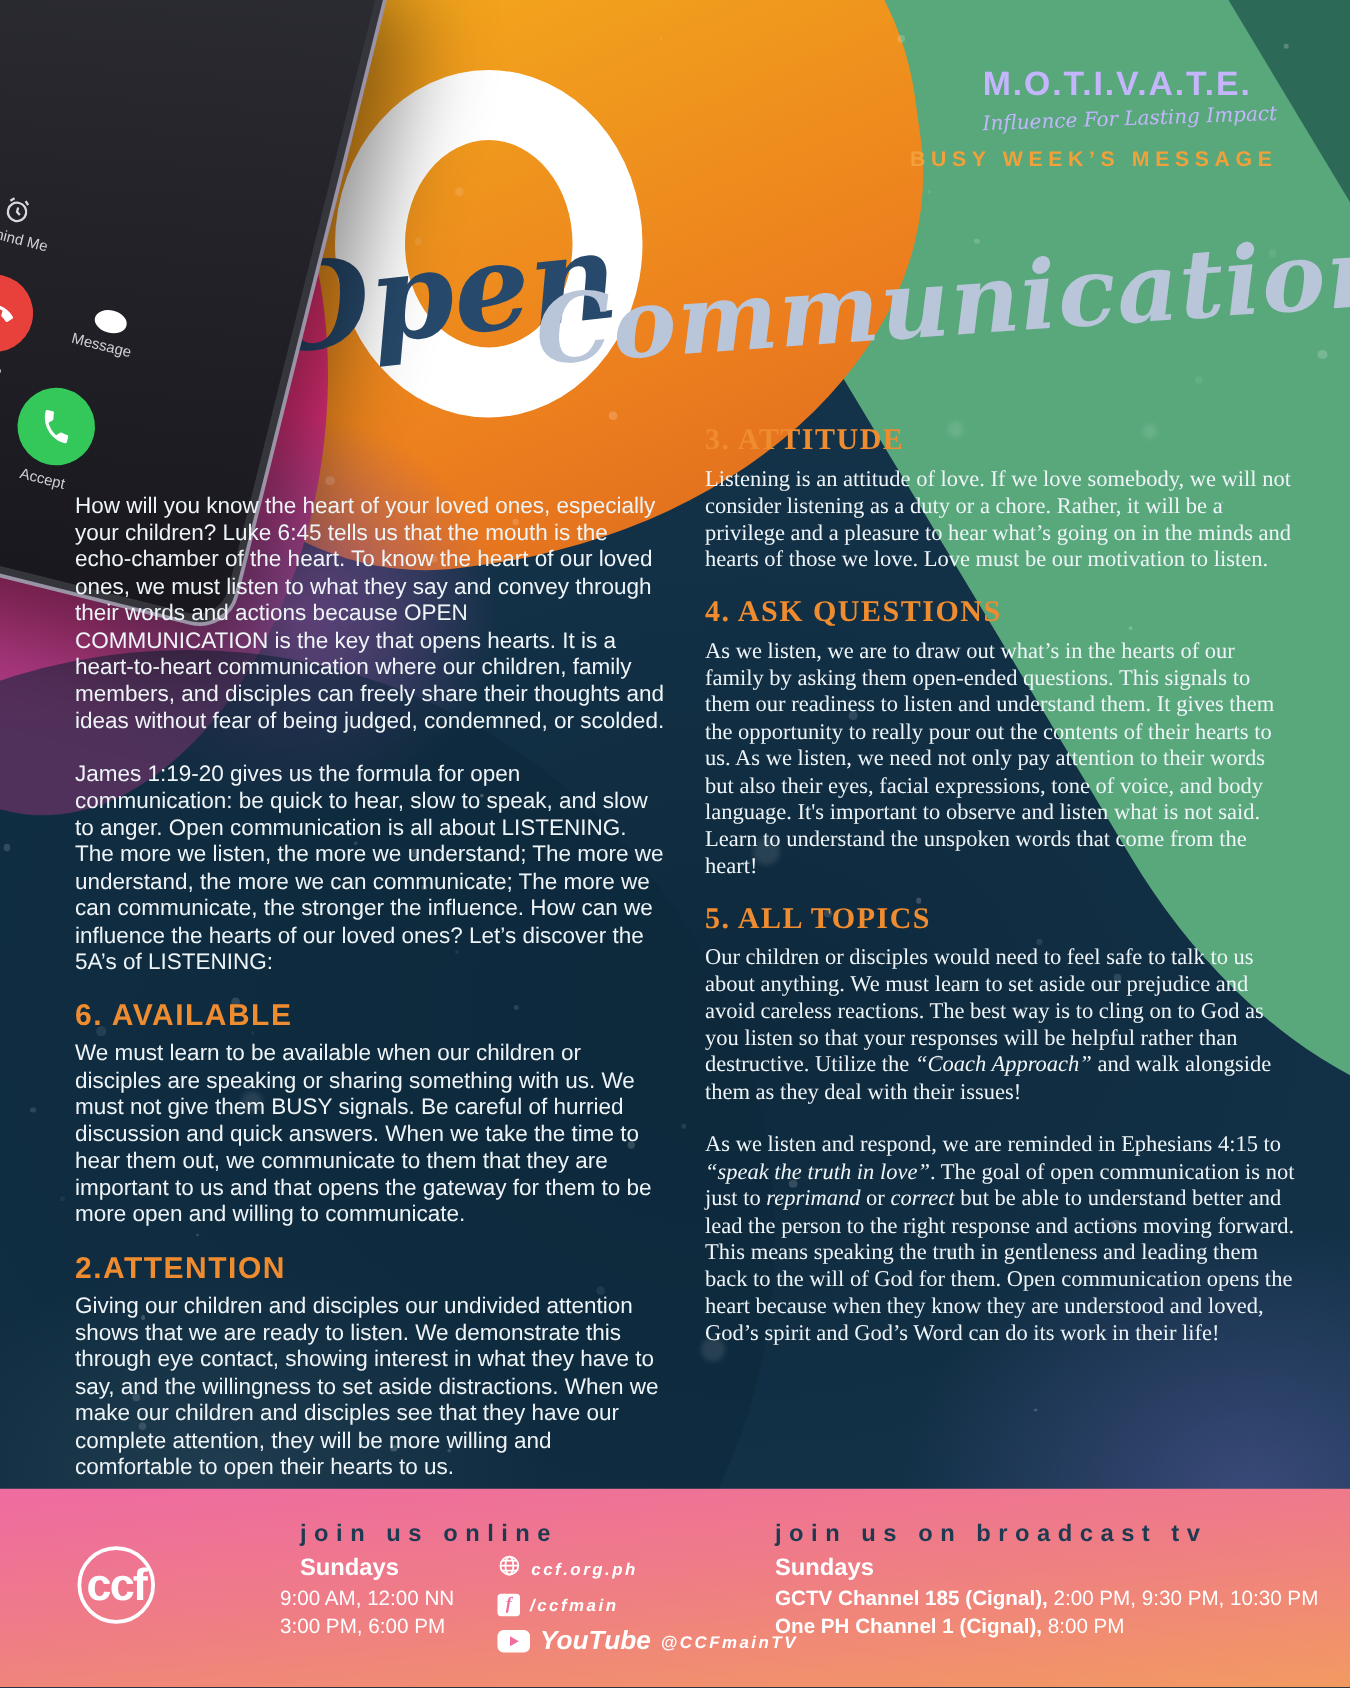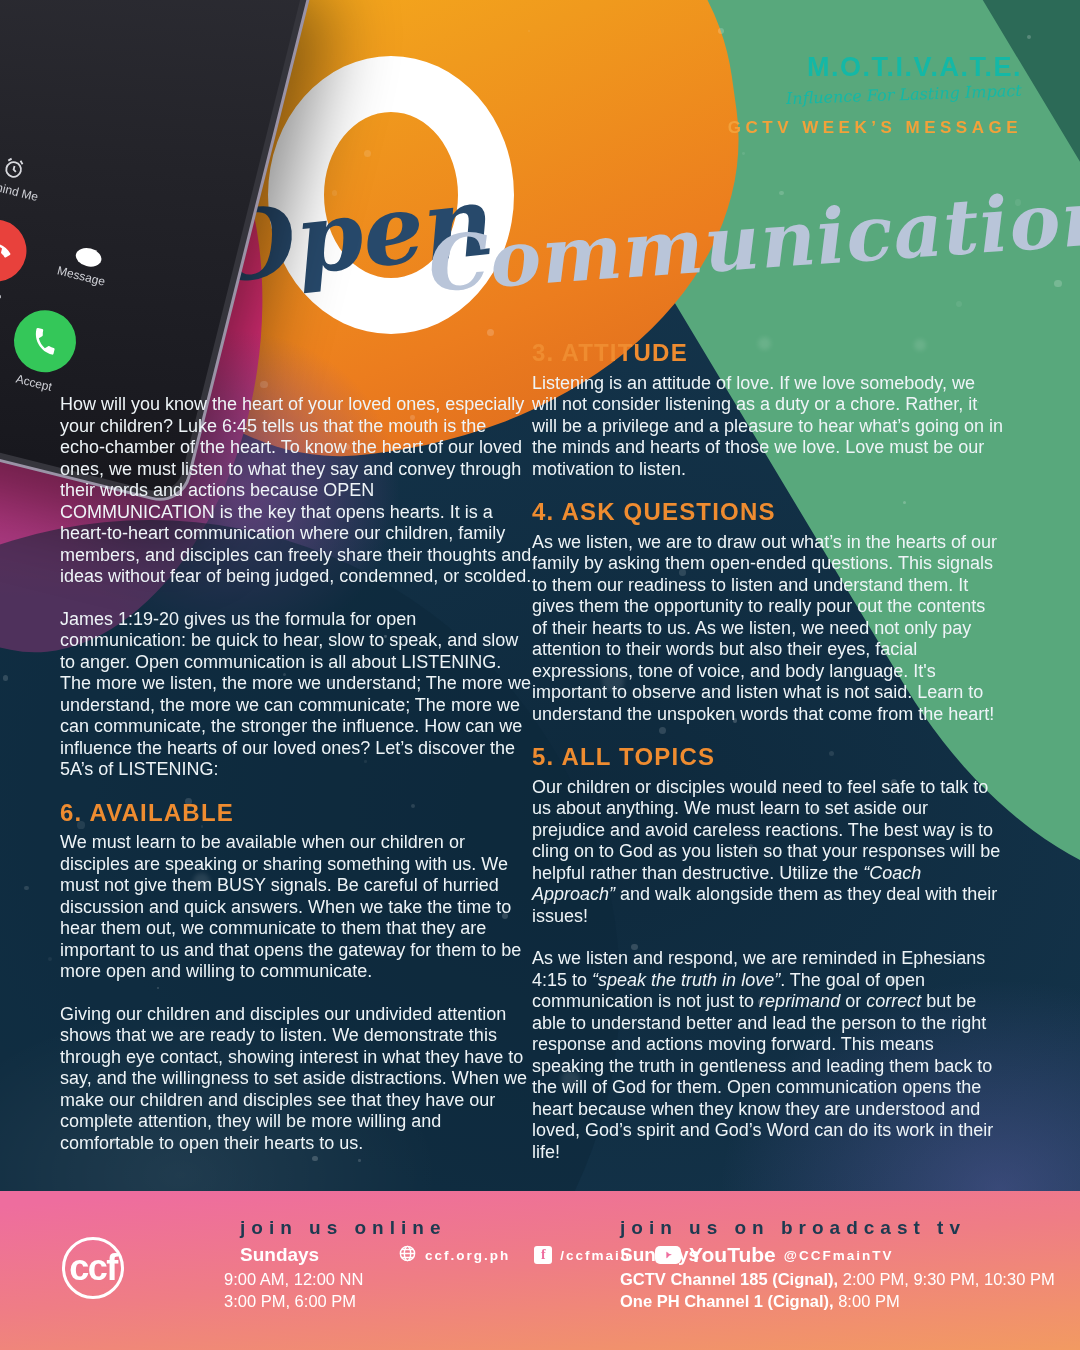--- a/index.html
+++ b/index.html
@@ -32,21 +32,21 @@
 
   
   .o-ring{left:268px;top:56px;width:134px;height:166px;border:56px solid #ffffff;border-radius:50%;}
   .script{font-family:"DejaVu Serif",serif;font-style:italic;white-space:nowrap;}
   .title-open{left:212px;top:178px;font-size:96px;color:var(--title_dark,#27496b);
               transform:rotate(-6deg);font-weight:bold;}
   .title-comm{left:428px;top:196px;font-size:76px;color:var(--title_light,#b9c5d9);
               transform:rotate(-4deg);font-weight:bold;letter-spacing:1px;}
 
   
-  .brand{right:58px;top:52px;text-align:right;color:#14b8a6;}
+  .brand{right:58px;top:52px;text-align:left;color:#c4b5fd;}
   .brand-name{font-size:27px;font-weight:800;letter-spacing:1.5px;}
   .brand-tag{font-family:"DejaVu Serif",serif;font-style:italic;font-size:16px;margin-top:2px;
              transform:rotate(-2deg);}
   .kicker{right:58px;top:118px;font-size:17px;font-weight:700;letter-spacing:4.5px;
           color:var(--kicker,#f2a13a);}
 
   
   .phone{left:-58px;top:-88px;width:308px;height:560px;transform:rotate(14deg);
          background:#35353c;border:3px solid #9a93a6;border-radius:32px;
          box-shadow:28px 38px 70px rgba(0,0,0,.45);}
@@ -58,38 +58,38 @@
   .remind-icon{position:absolute;left:48px;top:258px;}
   .msg-dot{position:absolute;left:140px;top:328px;width:26px;height:18px;border-radius:50%;background:#fff;}
   .call-btn{position:absolute;width:62px;height:62px;border-radius:50%;display:flex;
             align-items:center;justify-content:center;}
   .decline-btn{left:30px;top:322px;background:var(--decline,#e8413c);}
   .accept-btn{left:100px;top:398px;background:var(--accept,#34c759);}
 
   
   .col{position:absolute;width:472px;color:var(--text,#eef4f7);font-size:18px;line-height:21.5px;}
   .col-left{left:60px;top:394px;}
-  .col-right{left:532px;top:342px;}
+  .col-right{left:564px;top:342px;font-family:Liberation Serif, serif;}
   .col p{margin:0 0 21px 0;}
   .sec-head{font-size:24px;font-weight:700;letter-spacing:1.2px;color:var(--orange_heading,#ef8c30);
             margin:21px 0 9px 0;}
   .col .first{margin-top:0;}
   .seg-i{font-style:italic;}
 
   
   .footer{left:0;top:1191px;width:1080px;height:159px;z-index:20;
           background:linear-gradient(175deg,var(--footer_top,#ee6d9e) 6%,#ef7d85 48%,var(--footer_bottom,#f29a61) 100%);}
   .ccf-logo{position:absolute;left:62px;top:46px;width:56px;height:56px;border:3.5px solid #fff;
             border-radius:50%;display:flex;align-items:center;justify-content:center;
             color:#fff;font-size:36px;font-weight:700;letter-spacing:-1.5px;}
   .f-head{position:absolute;top:26px;font-size:19px;font-weight:700;letter-spacing:6px;
           color:#1d3a50;white-space:nowrap;}
   .f-day{position:absolute;top:53px;font-size:19px;font-weight:700;color:#fff;}
   .f-sub{position:absolute;font-size:16.5px;line-height:22px;color:#fff;}
-  .links{position:absolute;left:398px;top:52px;display:flex;flex-direction:row;gap:24px;}
+  .links{position:absolute;left:398px;top:52px;display:flex;flex-direction:column;gap:8px;font-style:italic;}
   .link-row{display:flex;align-items:center;gap:8px;color:#fff;}
   .link-label{font-size:13.5px;font-weight:700;letter-spacing:2px;}
   .fb-icon{width:18px;height:18px;border-radius:3px;background:#fff;color:#ee6d9e;
            display:flex;align-items:center;justify-content:center;font-size:14px;font-weight:700;
            font-family:"Liberation Serif",serif;}
   .yt-icon{width:26px;height:18px;border-radius:5px;background:#fff;position:relative;}
   .yt-icon i{position:absolute;left:10px;top:5px;border-style:solid;display:block;
              border-width:4px 0 4px 7px;border-color:transparent transparent transparent #ee6d9e;}
   .yt-word{font-size:21px;font-weight:700;}
   .bc-line b{font-weight:700;}
@@ -182,21 +182,21 @@
     </div>
 
   <div class="layer o-ring"></div>
   <div class="layer script title-open">Open</div>
   <div class="layer script title-comm">Communication</div>
 
   <div class="layer brand">
     <div class="brand-name">M.O.T.I.V.A.T.E.</div>
     <div class="brand-tag script">Influence For Lasting Impact</div>
   </div>
-  <div class="layer kicker">GCTV WEEK’S MESSAGE</div>
+  <div class="layer kicker">BUSY WEEK’S MESSAGE</div>
 
   <div class="layer phone">
     <div class="screen">
 
       <div class="caller">Mom</div>
 
       <span class="remind-icon">
         <svg width="22" height="22" viewBox="0 0 24 24" fill="none" stroke="#d8d9de" stroke-width="2">
           <circle cx="12" cy="13" r="8"></circle>
             <path d="M12 9v4l3 2"></path>
@@ -222,20 +222,21 @@
       </div>
       <div class="p-label" style="left:112px;top:465px;">Accept</div>
     </div>
   </div>
 
   <div class="col col-left">
     <p><span>How will you know the heart of your loved ones, especially your children? Luke 6:45 tells us that the mouth is the echo-chamber of the heart. To know the heart of our loved ones, we must listen to what they say and convey through their words and actions because OPEN COMMUNICATION is the key that opens hearts. It is a heart-to-heart communication where our children, family members, and disciples can freely share their thoughts and ideas without fear of being judged, condemned, or scolded.</span></p>
     <p><span>James 1:19-20 gives us the formula for open communication: be quick to hear, slow to speak, and slow to anger. Open communication is all about LISTENING. The more we listen, the more we understand; The more we understand, the more we can communicate; The more we can communicate, the stronger the influence. How can we influence the hearts of our loved ones? Let’s discover the 5A’s of LISTENING:</span></p>
     <div class="sec-head">6. AVAILABLE</div>
     <p><span>We must learn to be available when our children or disciples are speaking or sharing something with us. We must not give them BUSY signals. Be careful of hurried discussion and quick answers. When we take the time to hear them out, we communicate to them that they are important to us and that opens the gateway for them to be more open and willing to communicate.</span></p>
+    <div class="sec-head">2.ATTENTION</div>
     <p><span>Giving our children and disciples our undivided attention shows that we are ready to listen. We demonstrate this through eye contact, showing interest in what they have to say, and the willingness to set aside distractions. When we make our children and disciples see that they have our complete attention, they will be more willing and comfortable to open their hearts to us.</span></p>
   </div>
 
   <div class="col col-right">
     <div class="sec-head first">3. ATTITUDE</div>
     <p><span>Listening is an attitude of love. If we love somebody, we will not consider listening as a duty or a chore. Rather, it will be a privilege and a pleasure to hear what’s going on in the minds and hearts of those we love. Love must be our motivation to listen.</span></p>
     <div class="sec-head">4. ASK QUESTIONS</div>
     <p><span>As we listen, we are to draw out what’s in the hearts of our family by asking them open-ended questions. This signals to them our readiness to listen and understand them. It gives them the opportunity to really pour out the contents of their hearts to us. As we listen, we need not only pay attention to their words but also their eyes, facial expressions, tone of voice, and body language. It's important to observe and listen what is not said. Learn to understand the unspoken words that come from the heart!</span></p>
     <div class="sec-head">5. ALL TOPICS</div>
     <p><span>Our children or disciples would need to feel safe to talk to us about anything. We must learn to set aside our prejudice and avoid careless reactions. The best way is to cling on to God as you listen so that your responses will be helpful rather than destructive. Utilize the </span><span class="seg-i">“Coach Approach”</span><span> and walk alongside them as they deal with their issues!</span></p>

